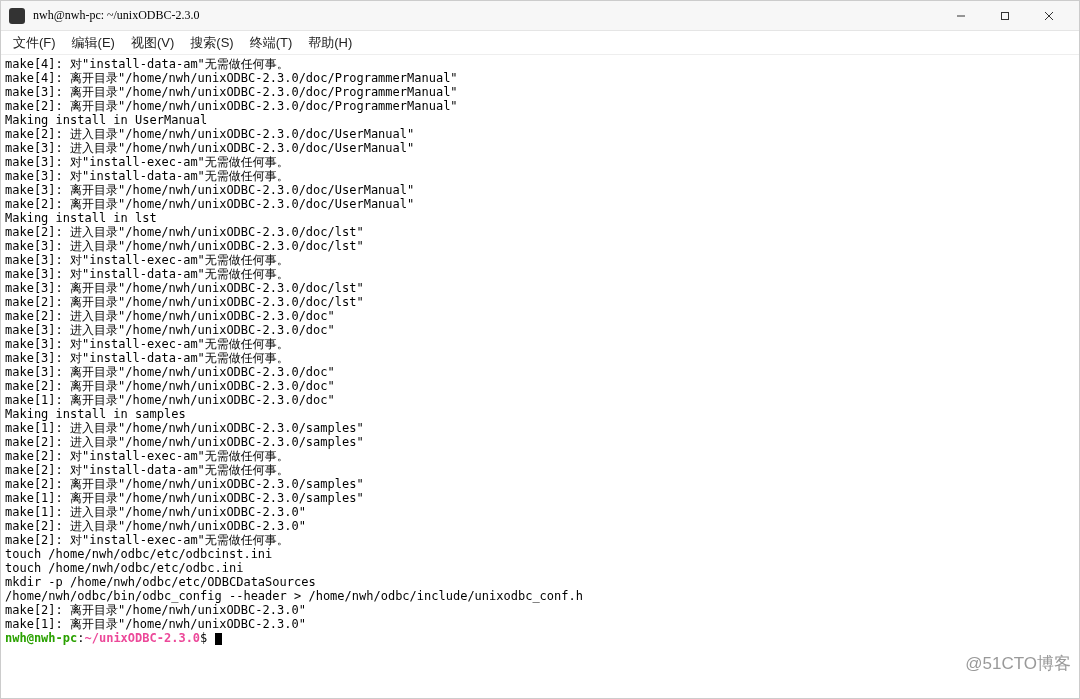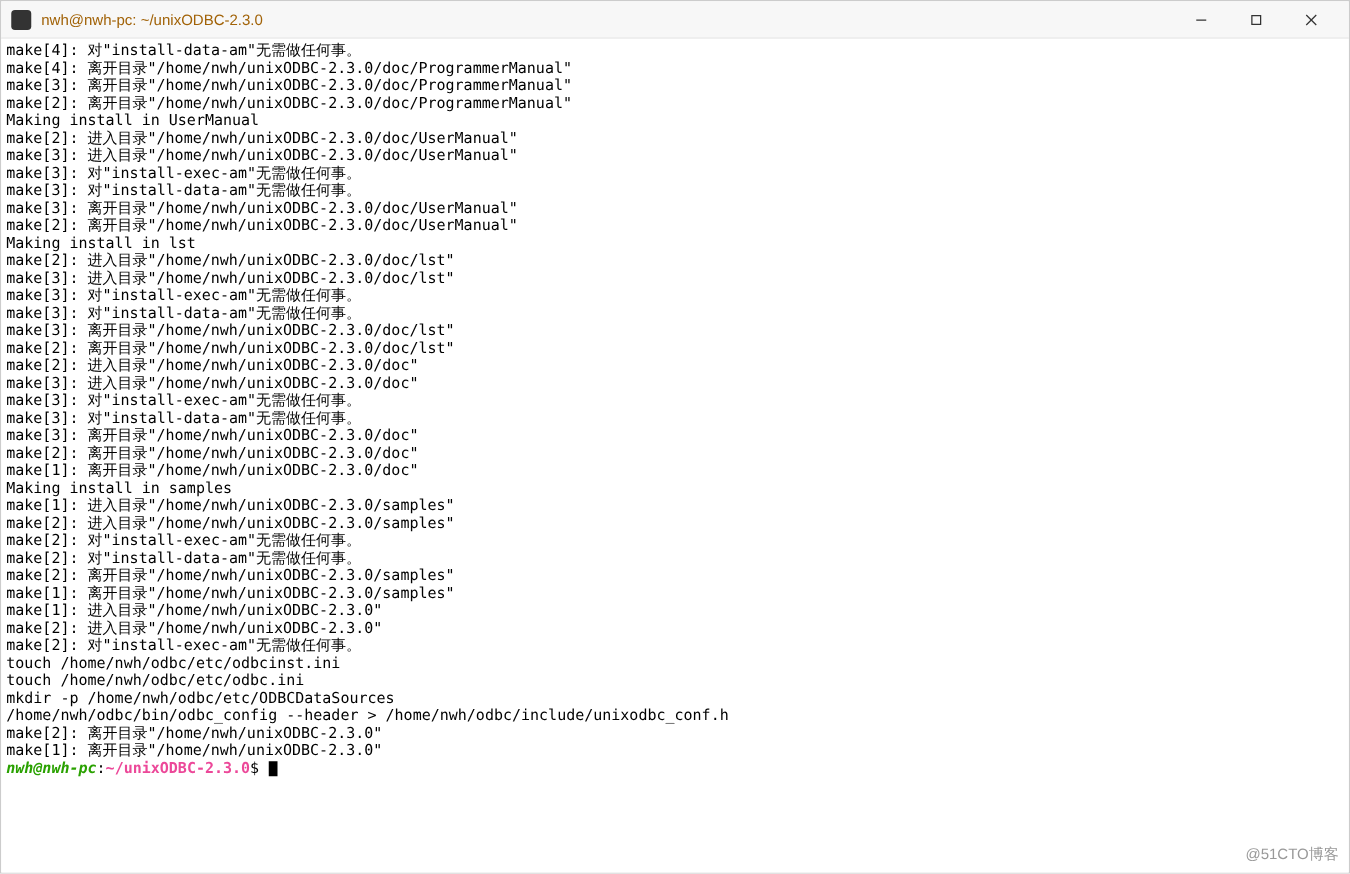--- a/index.html
+++ b/index.html
@@ -1,31 +1,31 @@
 <!DOCTYPE html>
 <html><head>
   <meta charset="utf-8">
   <style>
     * { margin: 0; padding: 0; box-sizing: border-box; }
     html, body { width: 1080px; height: 699px; overflow: hidden; font-family: "Segoe UI", "Microsoft YaHei", Arial, sans-serif; background: #fff; }
     .window { width: 100%; height: 100%; border: 1px solid #ccc; display: flex; flex-direction: column; position: relative; }
     .titlebar { height: 30px; display: flex; align-items: center; padding: 0 8px; background: #f7f7f7; border-bottom: 1px solid #e5e5e5; }
     .title-icon { width: 16px; height: 16px; background: #333; border-radius: 3px; margin-right: 8px; flex-shrink: 0; }
-    .title-text { font-size: 12px; color: #a16207; flex: 1; white-space: nowrap; overflow: hidden; text-overflow: ellipsis; }
+    .title-text { font-size: 12px; color: #000000; flex: 1; white-space: nowrap; overflow: hidden; text-overflow: ellipsis; font-family: Liberation Serif, serif; }
     .win-controls { display: flex; gap: 0; }
     .win-btn { width: 44px; height: 28px; display: flex; align-items: center; justify-content: center; cursor: default; color: #333; font-size: 10px; }
     .menubar { height: 24px; display: flex; align-items: center; padding: 0 4px; font-size: 13px; color: #222; border-bottom: 1px solid #eee; }
     .menu-item { padding: 2px 8px; cursor: default; }
     .terminal { flex: 1; overflow: hidden; background: #fff; padding: 2px 4px; font-family: "DejaVu Sans Mono", "Consolas", monospace; font-size: 12px; line-height: 14px; color: #000; white-space: pre; position: relative; }
     .term-line { white-space: pre; }
-    .prompt-user { color: #2aa100; font-weight: bold; font-style: italic; }
+    .prompt-user { color: #2aa100; font-weight: bold; }
     .prompt-path { color: #ec4899; font-weight: bold; }
     .prompt-sym { color: #000; }
     .cursor { display: inline-block; width: 7px; height: 12px; background: #000; vertical-align: text-bottom; }
-    .watermark { position: absolute; right: 8px; bottom: 6px; font-size: 12px; color: #999; font-family: "Microsoft YaHei", sans-serif; pointer-events: none; }
+    .watermark { position: absolute; right: 8px; bottom: 23px; font-size: 17px; color: #999; font-family: "Microsoft YaHei", sans-serif; pointer-events: none; }
   </style>
 </head>
 <body>
 
 <div class="window">
 
   <div class="titlebar">
     <div class="title-icon"></div>
     <div class="title-text">nwh@nwh-pc: ~/unixODBC-2.3.0</div>
     <div class="win-controls">
@@ -41,18 +41,26 @@
       </div>
       <div class="win-btn">
         <svg width="10" height="10" viewBox="0 0 10 10">
             <line x1="1" y1="1" x2="9" y2="9" stroke="#333" stroke-width="1"></line>
             <line x1="9" y1="1" x2="1" y2="9" stroke="#333" stroke-width="1"></line>
           </svg>
       </div>
     </div>
   </div>
 
+  <div class="menubar">
+    <div class="menu-item">文件(F)</div>
+    <div class="menu-item">编辑(E)</div>
+    <div class="menu-item">视图(V)</div>
+    <div class="menu-item">搜索(S)</div>
+    <div class="menu-item">终端(T)</div>
+    <div class="menu-item">帮助(H)</div>
+  </div>
 
   <div class="terminal" id="terminal-body"><div class="term-line">make[4]: 对"install-data-am"无需做任何事。</div><div class="term-line">make[4]: 离开目录"/home/nwh/unixODBC-2.3.0/doc/ProgrammerManual"</div><div class="term-line">make[3]: 离开目录"/home/nwh/unixODBC-2.3.0/doc/ProgrammerManual"</div><div class="term-line">make[2]: 离开目录"/home/nwh/unixODBC-2.3.0/doc/ProgrammerManual"</div><div class="term-line">Making install in UserManual</div><div class="term-line">make[2]: 进入目录"/home/nwh/unixODBC-2.3.0/doc/UserManual"</div><div class="term-line">make[3]: 进入目录"/home/nwh/unixODBC-2.3.0/doc/UserManual"</div><div class="term-line">make[3]: 对"install-exec-am"无需做任何事。</div><div class="term-line">make[3]: 对"install-data-am"无需做任何事。</div><div class="term-line">make[3]: 离开目录"/home/nwh/unixODBC-2.3.0/doc/UserManual"</div><div class="term-line">make[2]: 离开目录"/home/nwh/unixODBC-2.3.0/doc/UserManual"</div><div class="term-line">Making install in lst</div><div class="term-line">make[2]: 进入目录"/home/nwh/unixODBC-2.3.0/doc/lst"</div><div class="term-line">make[3]: 进入目录"/home/nwh/unixODBC-2.3.0/doc/lst"</div><div class="term-line">make[3]: 对"install-exec-am"无需做任何事。</div><div class="term-line">make[3]: 对"install-data-am"无需做任何事。</div><div class="term-line">make[3]: 离开目录"/home/nwh/unixODBC-2.3.0/doc/lst"</div><div class="term-line">make[2]: 离开目录"/home/nwh/unixODBC-2.3.0/doc/lst"</div><div class="term-line">make[2]: 进入目录"/home/nwh/unixODBC-2.3.0/doc"</div><div class="term-line">make[3]: 进入目录"/home/nwh/unixODBC-2.3.0/doc"</div><div class="term-line">make[3]: 对"install-exec-am"无需做任何事。</div><div class="term-line">make[3]: 对"install-data-am"无需做任何事。</div><div class="term-line">make[3]: 离开目录"/home/nwh/unixODBC-2.3.0/doc"</div><div class="term-line">make[2]: 离开目录"/home/nwh/unixODBC-2.3.0/doc"</div><div class="term-line">make[1]: 离开目录"/home/nwh/unixODBC-2.3.0/doc"</div><div class="term-line">Making install in samples</div><div class="term-line">make[1]: 进入目录"/home/nwh/unixODBC-2.3.0/samples"</div><div class="term-line">make[2]: 进入目录"/home/nwh/unixODBC-2.3.0/samples"</div><div class="term-line">make[2]: 对"install-exec-am"无需做任何事。</div><div class="term-line">make[2]: 对"install-data-am"无需做任何事。</div><div class="term-line">make[2]: 离开目录"/home/nwh/unixODBC-2.3.0/samples"</div><div class="term-line">make[1]: 离开目录"/home/nwh/unixODBC-2.3.0/samples"</div><div class="term-line">make[1]: 进入目录"/home/nwh/unixODBC-2.3.0"</div><div class="term-line">make[2]: 进入目录"/home/nwh/unixODBC-2.3.0"</div><div class="term-line">make[2]: 对"install-exec-am"无需做任何事。</div><div class="term-line">touch /home/nwh/odbc/etc/odbcinst.ini</div><div class="term-line">touch /home/nwh/odbc/etc/odbc.ini</div><div class="term-line">mkdir -p /home/nwh/odbc/etc/ODBCDataSources</div><div class="term-line">/home/nwh/odbc/bin/odbc_config --header &gt; /home/nwh/odbc/include/unixodbc_conf.h</div><div class="term-line">make[2]: 离开目录"/home/nwh/unixODBC-2.3.0"</div><div class="term-line">make[1]: 离开目录"/home/nwh/unixODBC-2.3.0"</div><div class="term-line"><span class="prompt-user">nwh@nwh-pc</span><span class="prompt-sym">:</span><span class="prompt-path">~/unixODBC-2.3.0</span><span class="prompt-sym">$ </span><span class="cursor"></span></div></div>
 
   <div class="watermark">@51CTO博客</div>
 
 </div>
 
 </body></html>

